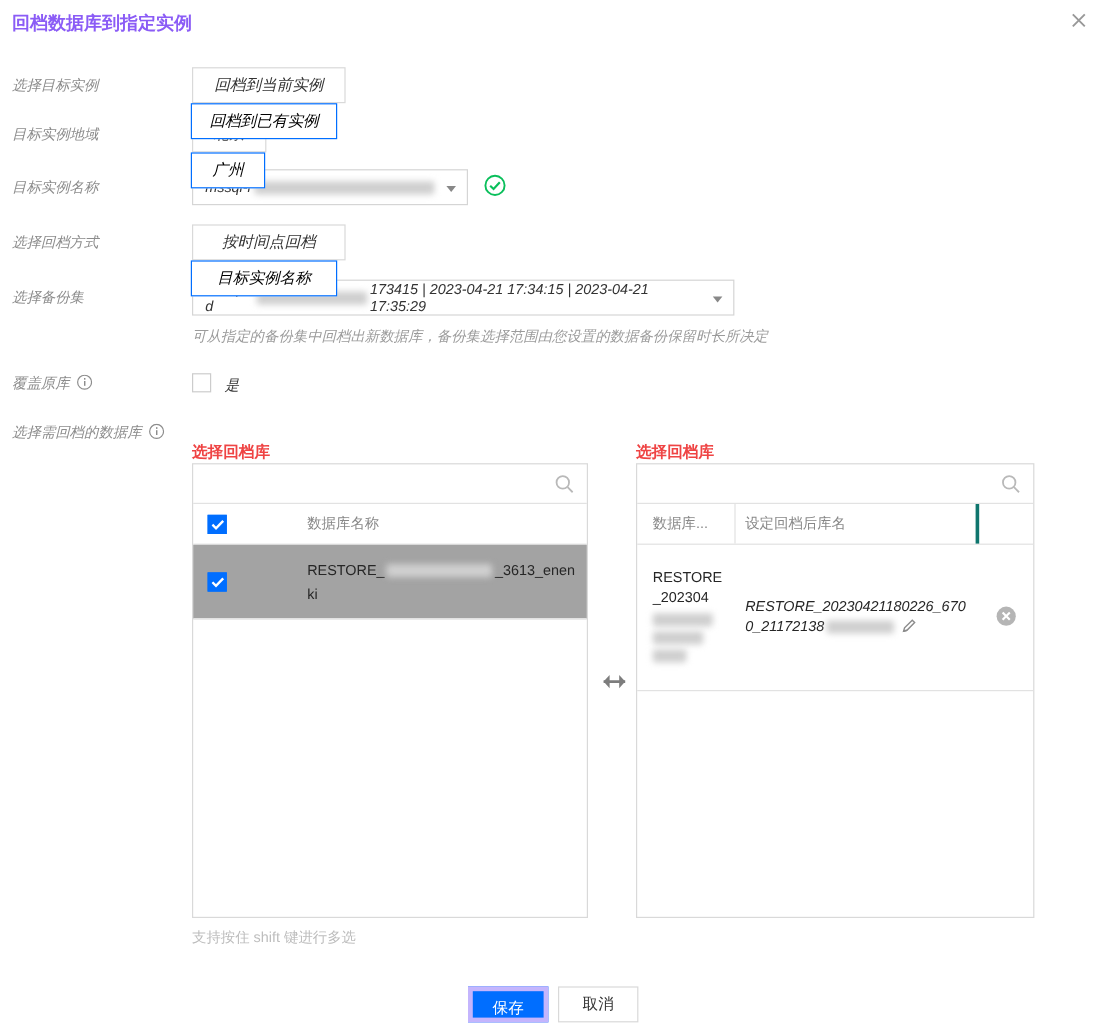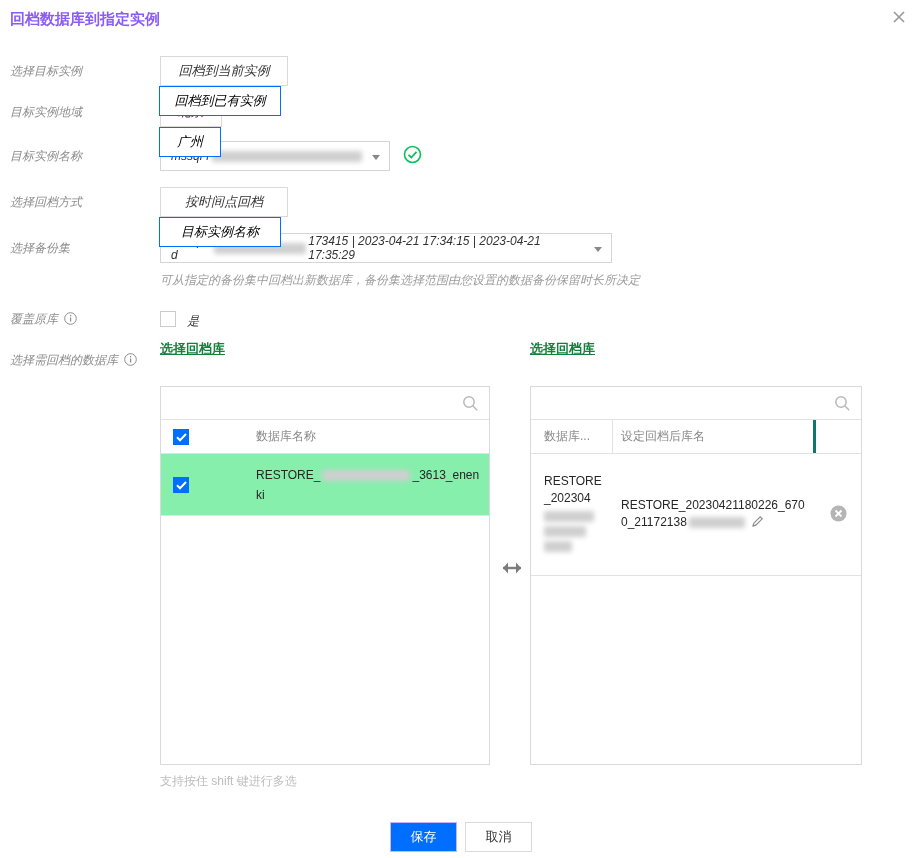--- a/index.html
+++ b/index.html
@@ -44,54 +44,54 @@
     filter:blur(2.5px); vertical-align:middle; margin:0 2px;
   }
   .hint { color:#9b9b9b; }
 
   
   .cbx { width:16px; height:16px; border:1px solid #ccc; background:#fff; display:inline-block; cursor:pointer; flex:none; }
   .cbx.on { border-color:#006EFF; background:#006EFF; position:relative; }
   .cbx.on svg { position:absolute; left:2px; top:3px; }
 
   
-  .panel-title { position:absolute; top:340px; font-size:13px; font-weight:bold; color:#15803d;text-decoration:underline; }
+  .panel-title { position:absolute; top:368px; font-size:13px; font-weight:bold; color:#ef4444; }
   .panel {
     position:absolute; top:386px; height:379px; border:1px solid #d9d9d9; background:#fff;
   }
   .p-search { height:33px; border-bottom:1px solid #e2e2e2; position:relative; }
   .p-search input {
     width:100%; height:100%; border:none; outline:none; padding:0 34px 0 10px;
     font:inherit; color:#333; background:transparent;
   }
   .p-search .search-ic { position:absolute; right:10px; top:8px; }
 
   .p-hdr { height:34px; border-bottom:1px solid #e2e2e2; display:flex; align-items:center; color:#888; }
   .p-row { border-bottom:1px solid #e2e2e2; display:flex; align-items:center; color:#262626; }
 
-  .lrow { height:62px; background:#86efac; }
+  .lrow { height:62px; background:#a3a3a3; }
   .lcb { margin-left:12px; }
   .lname { margin-left:67px; width:228px; line-height:20px; word-break:break-all; }
   .lhdr-label { margin-left:67px; }
 
   .rc1h { width:82px; padding-left:13px; height:100%; line-height:32px; border-right:1px solid #e2e2e2; }
   .rc2h { width:203px; padding-left:8px; height:100%; line-height:32px; border-right:3px solid #0f766e; }
   .rrow { height:122px; }
   .rc1 { width:82px; padding:0 9px 0 13px; line-height:17px; word-break:break-all; }
-  .rc2 { width:203px; padding-left:8px; line-height:17px; word-break:break-all; }
+  .rc2 { width:203px; padding-left:8px; line-height:17px; word-break:break-all;font-style:italic; }
   .rc3 { flex:1; display:flex; justify-content:center; }
   .blk { display:block; margin:4px 0; }
 
   .swap-arrow { position:absolute; left:502px; top:561px; }
 
   .multi-hint { position:absolute; left:160px; top:773px; color:#bdbdbd; }
 
   
   .btn { position:absolute; top:822px; width:67px; height:30px; font-size:13px; text-align:center; line-height:28px; cursor:pointer; }
-  .btn-save { left:390px; background:#006EFF; border:1px solid #c4b5fd; color:#fff; }
+  .btn-save { left:390px; background:#006EFF; border:4px solid #c4b5fd; color:#fff; }
   .btn-cancel { left:465px; background:#fff; border:1px solid #d9d9d9; color:#333; }
 
   .chk-label { margin-left:8px; color:#333; vertical-align:2px; line-height:16px; display:inline-block; }
   .green-check { margin-left:13px; flex:none; }
   .inline-flex { display:flex; align-items:center; }
   .pencil { margin-left:4px; vertical-align:-2px; }
 </style>
 </head>
 <body>
 

